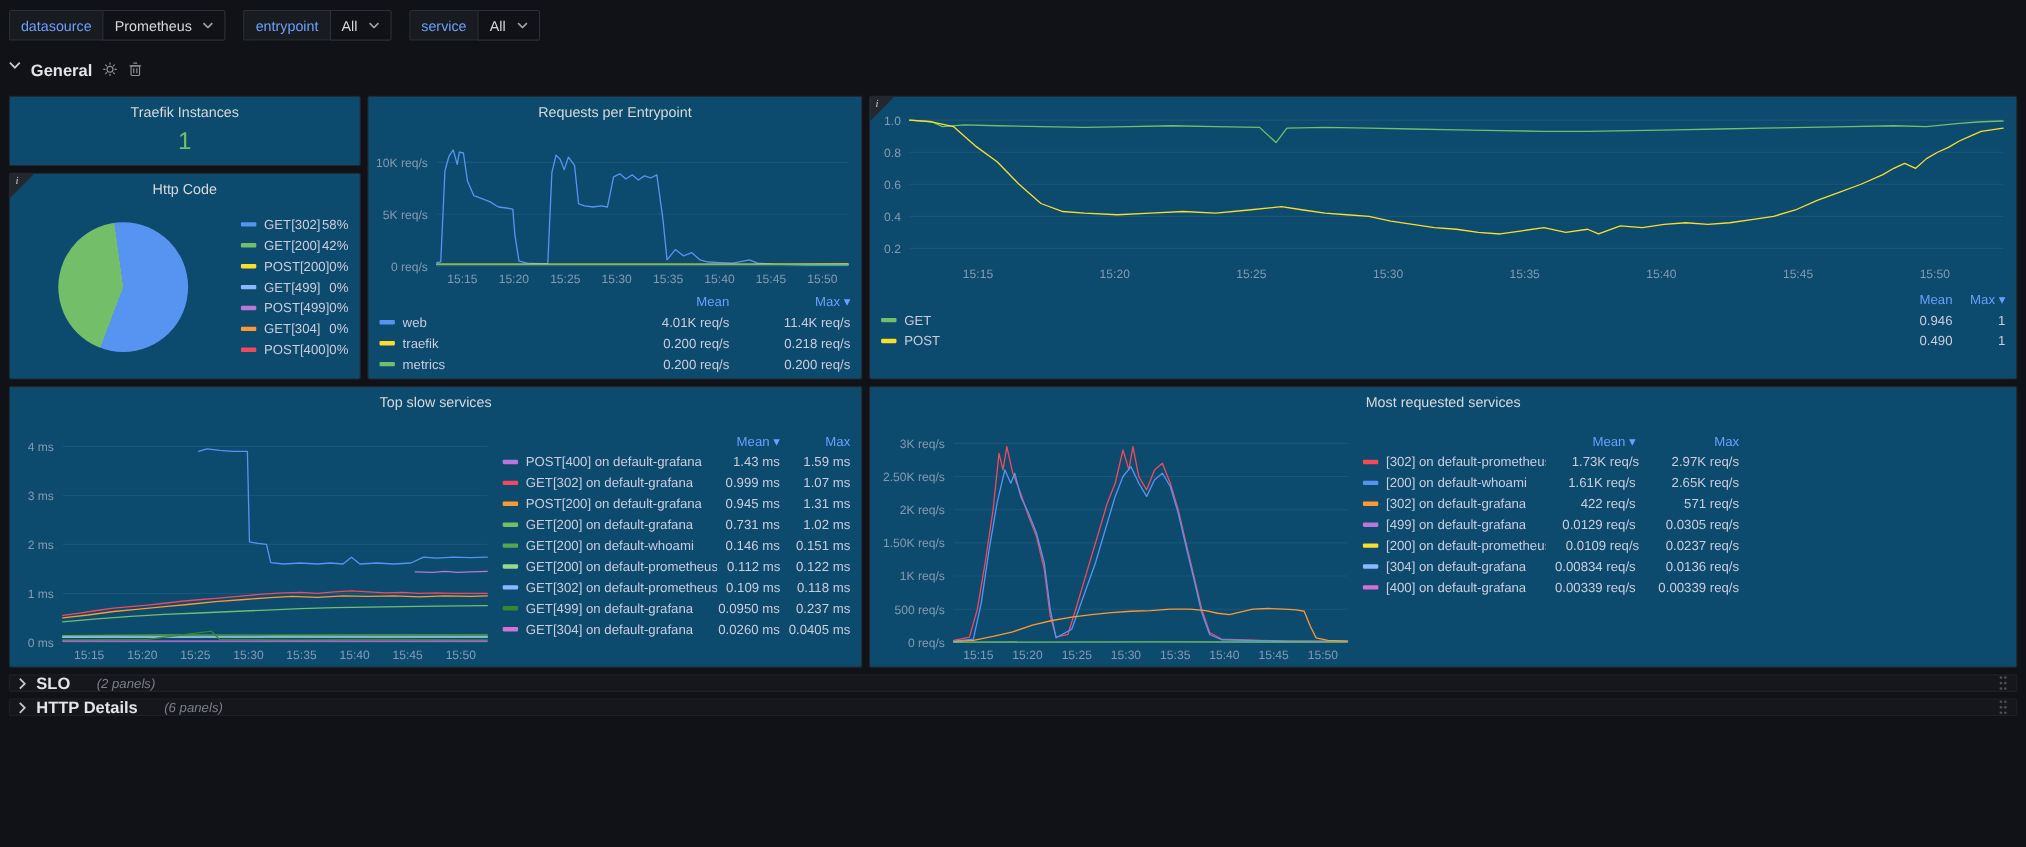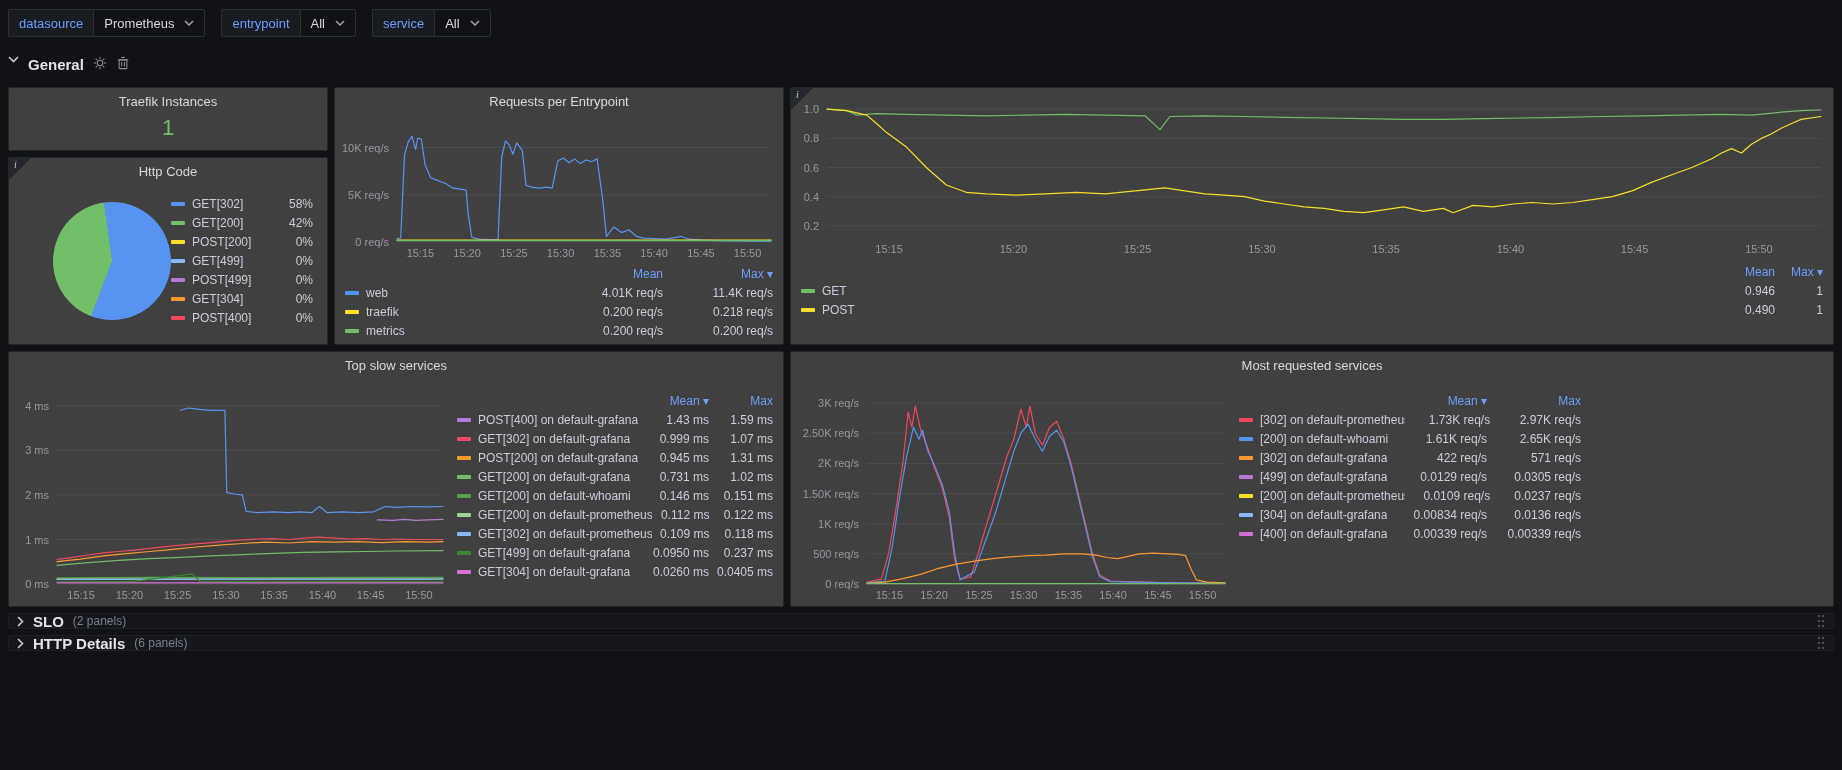--- a/index.html
+++ b/index.html
@@ -10,44 +10,44 @@
   
   .topbar{display:flex;align-items:center;gap:16px;height:32px}
   .var-group{display:flex;height:28px}
   .var-label{display:flex;align-items:center;padding:0 10px;background:#181b1f;border:1px solid #2c3036;border-right:none;color:#6e9fff;font-size:13px;font-weight:500;border-radius:2px 0 0 2px}
   .var-value{display:flex;align-items:center;gap:10px;padding:0 10px;background:#111217;border:1px solid #2c3036;border-radius:0 2px 2px 0;color:#d8d9da;font-size:13px;cursor:pointer}
   .chev{width:10px;height:6px;stroke:#9fa2a8;stroke-width:1.5;fill:none}
 
   
   .row-header{display:flex;align-items:flex-start;gap:9px;height:26px;margin-top:17px;cursor:pointer}
   .row-title{font-weight:700;font-size:15px;color:#e3e4e8}
-  .row-count{font-size:12px;color:#7b8087;margin-left:0}
+  .row-count{font-size:12px;font-style:italic;color:#7b8087;margin-left:15px}
   .row-icon{width:14px;height:14px;stroke:#8e9095;fill:none;stroke-width:1.2;cursor:pointer}
   .chev-down{width:11px;height:7px;stroke:#c7c8cc;stroke-width:1.6;fill:none}
   .chev-right{width:7px;height:11px;stroke:#c7c8cc;stroke-width:1.6;fill:none}
   .crow{display:flex;align-items:center;gap:9px;height:16px;margin-top:6px;background:#16171d;border:1px solid #1e2026;border-radius:2px;padding:0 8px;cursor:pointer}
   .dots{width:8px;height:14px;margin-left:auto}
 
   
   .grid{display:grid;grid-template-columns:320px 450px 1fr;grid-template-rows:64px 188px 256px;gap:6px;margin-top:5px}
-  .panel{position:relative;background:#404040;border:1px solid #24262c;border-radius:2px;display:flex;flex-direction:column;overflow:hidden}
+  .panel{position:relative;background:#0c4a6e;border:1px solid #24262c;border-radius:2px;display:flex;flex-direction:column;overflow:hidden}
   .panel-title{height:26px;flex:none;display:flex;align-items:center;justify-content:center;font-size:13px;font-weight:500;color:#d8d9da;cursor:pointer}
   .p-traefik{grid-column:1;grid-row:1}
   .p-httpcode{grid-column:1;grid-row:2}
   .p-requests{grid-column:2;grid-row:1/3}
   .p-apdex{grid-column:3;grid-row:1/3}
   .p-topslow{grid-column:1/3;grid-row:3}
   .p-mostreq{grid-column:3;grid-row:3}
 
   .info-tri{position:absolute;top:0;left:0;width:0;height:0;border-top:22px solid #25272e;border-right:22px solid transparent;z-index:2;cursor:pointer}
   .info-i{position:absolute;top:1px;left:5px;z-index:3;font-size:10px;font-style:italic;font-family:"Liberation Serif",serif;color:#c5c6cc;pointer-events:none}
 
   .stat-value{flex:1;display:flex;align-items:center;justify-content:center;font-size:22px;font-weight:400;padding-bottom:8px}
 
-  .pie-wrap{flex:1;display:flex;align-items:center;padding:4px 14px 10px 44px;min-height:0}
+  .pie-wrap{flex:1;display:flex;align-items:center;padding:4px 14px 10px 44px;gap:48px;min-height:0}
   .pie{width:118px;height:118px;border-radius:50%;flex:none;cursor:crosshair}
   .pie-legend{flex:1;display:flex;flex-direction:column}
 
   .lrow{display:flex;align-items:center;height:19px;font-size:12px;white-space:nowrap}
   .lswatch{width:14px;height:4px;border-radius:1px;margin-right:7px;flex:none}
   .lname{color:#ccccdc;overflow:hidden}
   .lspacer{flex:1}
   .lpct{color:#ccccdc;text-align:right}
   .lv{text-align:right;color:#ccccdc}
   .lhead{font-weight:500}

